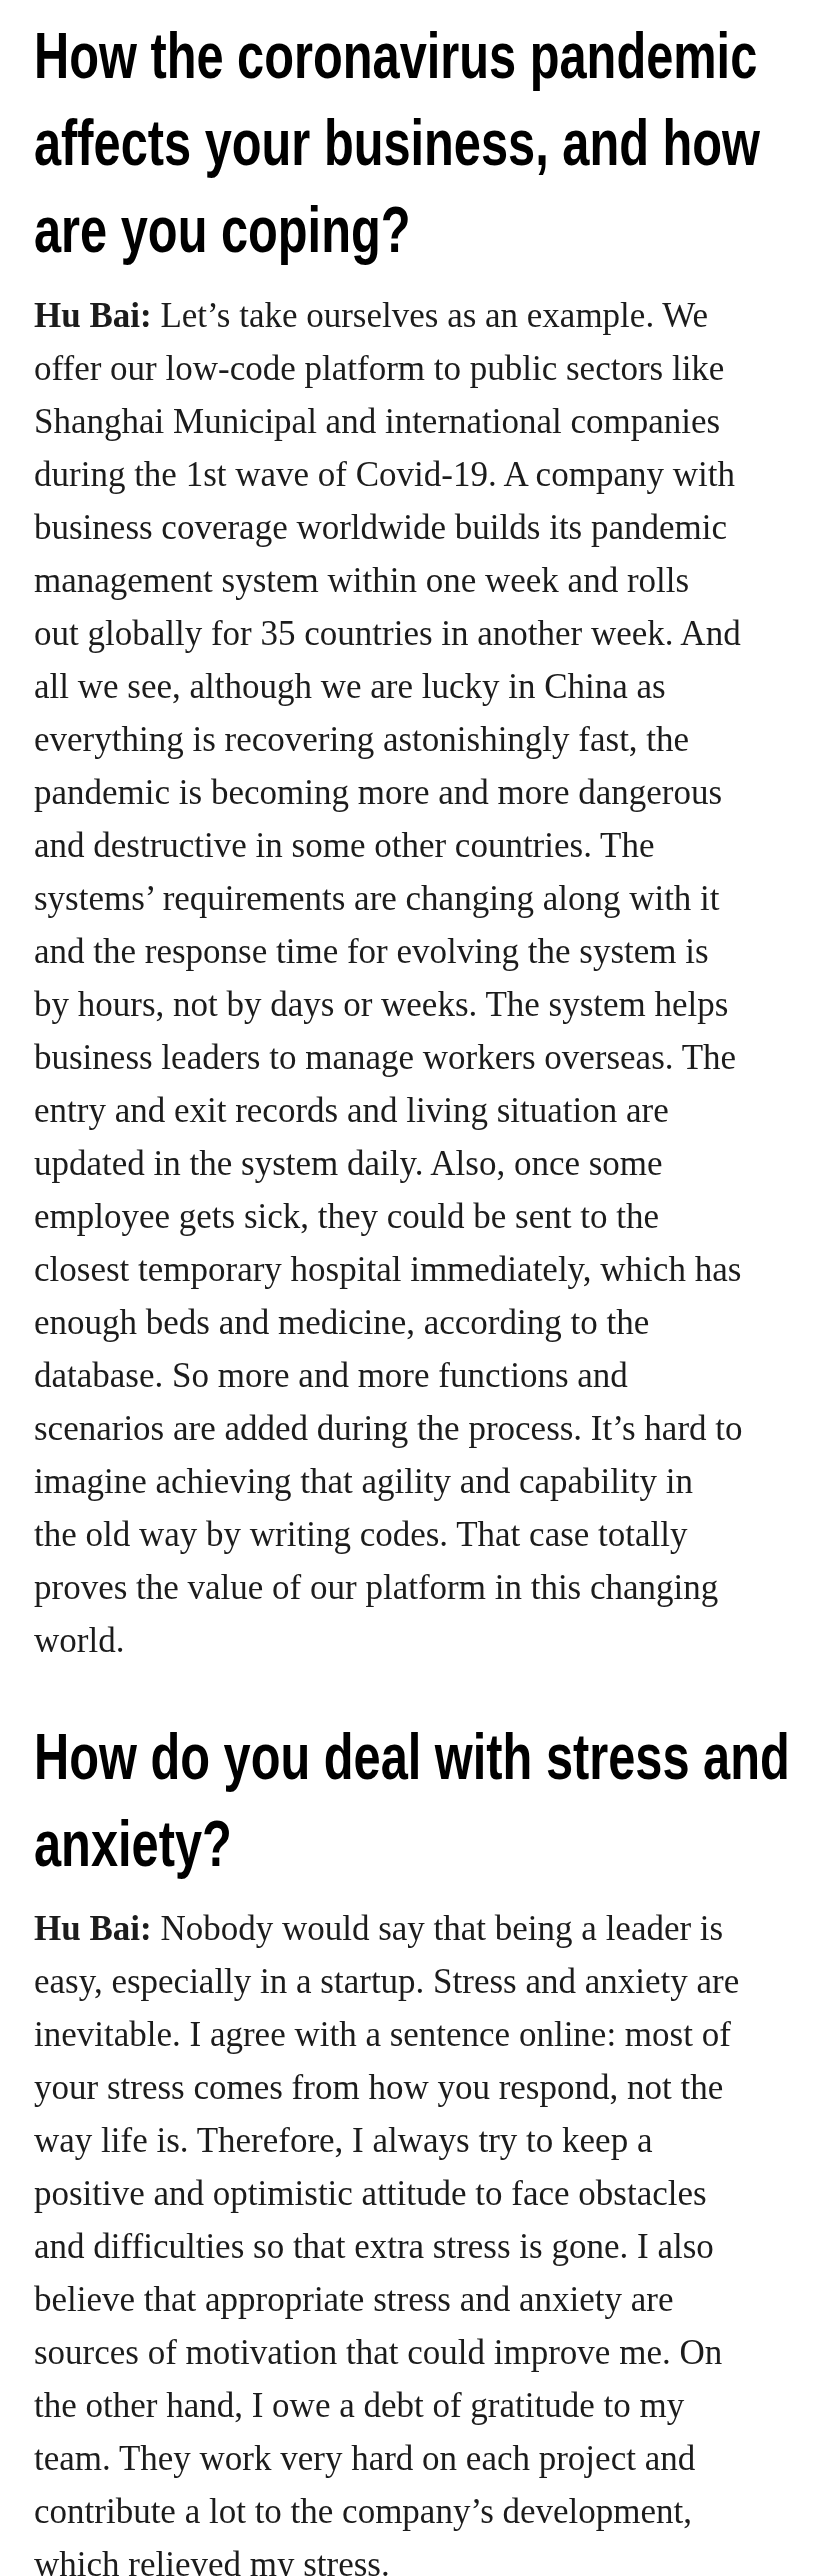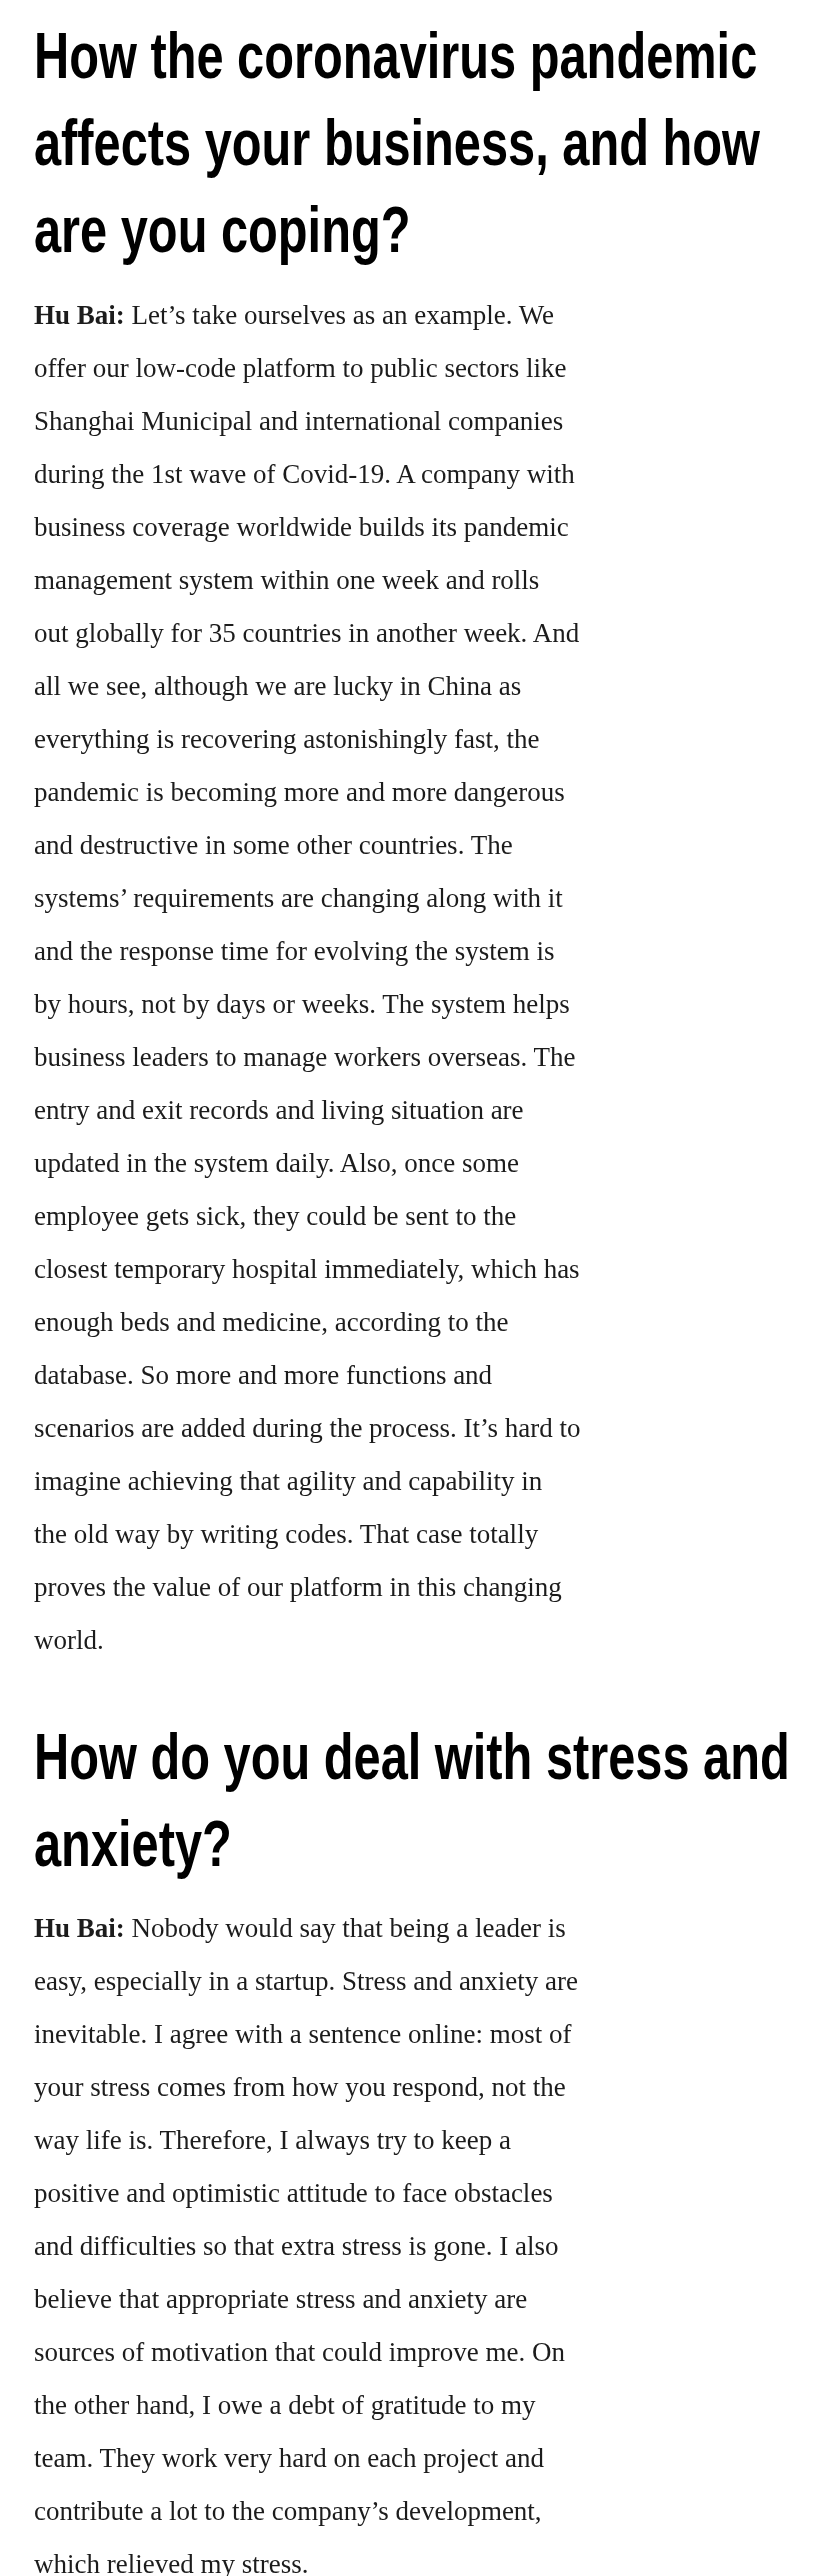--- a/index.html
+++ b/index.html
@@ -30,21 +30,21 @@
     padding: 0;
   }
   .headline-1 {
     margin-top: 12.4px;
   }
   .headline-2 {
     margin-top: 46px;
   }
   .para {
     font-family: "Liberation Serif", serif;
-    font-size: 27px;
+    font-size: 35px;
     line-height: 53px;
     color: #1c1c1c;
     white-space: pre;
     margin: 15.5px 0 0 0;
     padding: 0;
   }
   .speaker {
     font-weight: 700;
     white-space: pre;
   }

